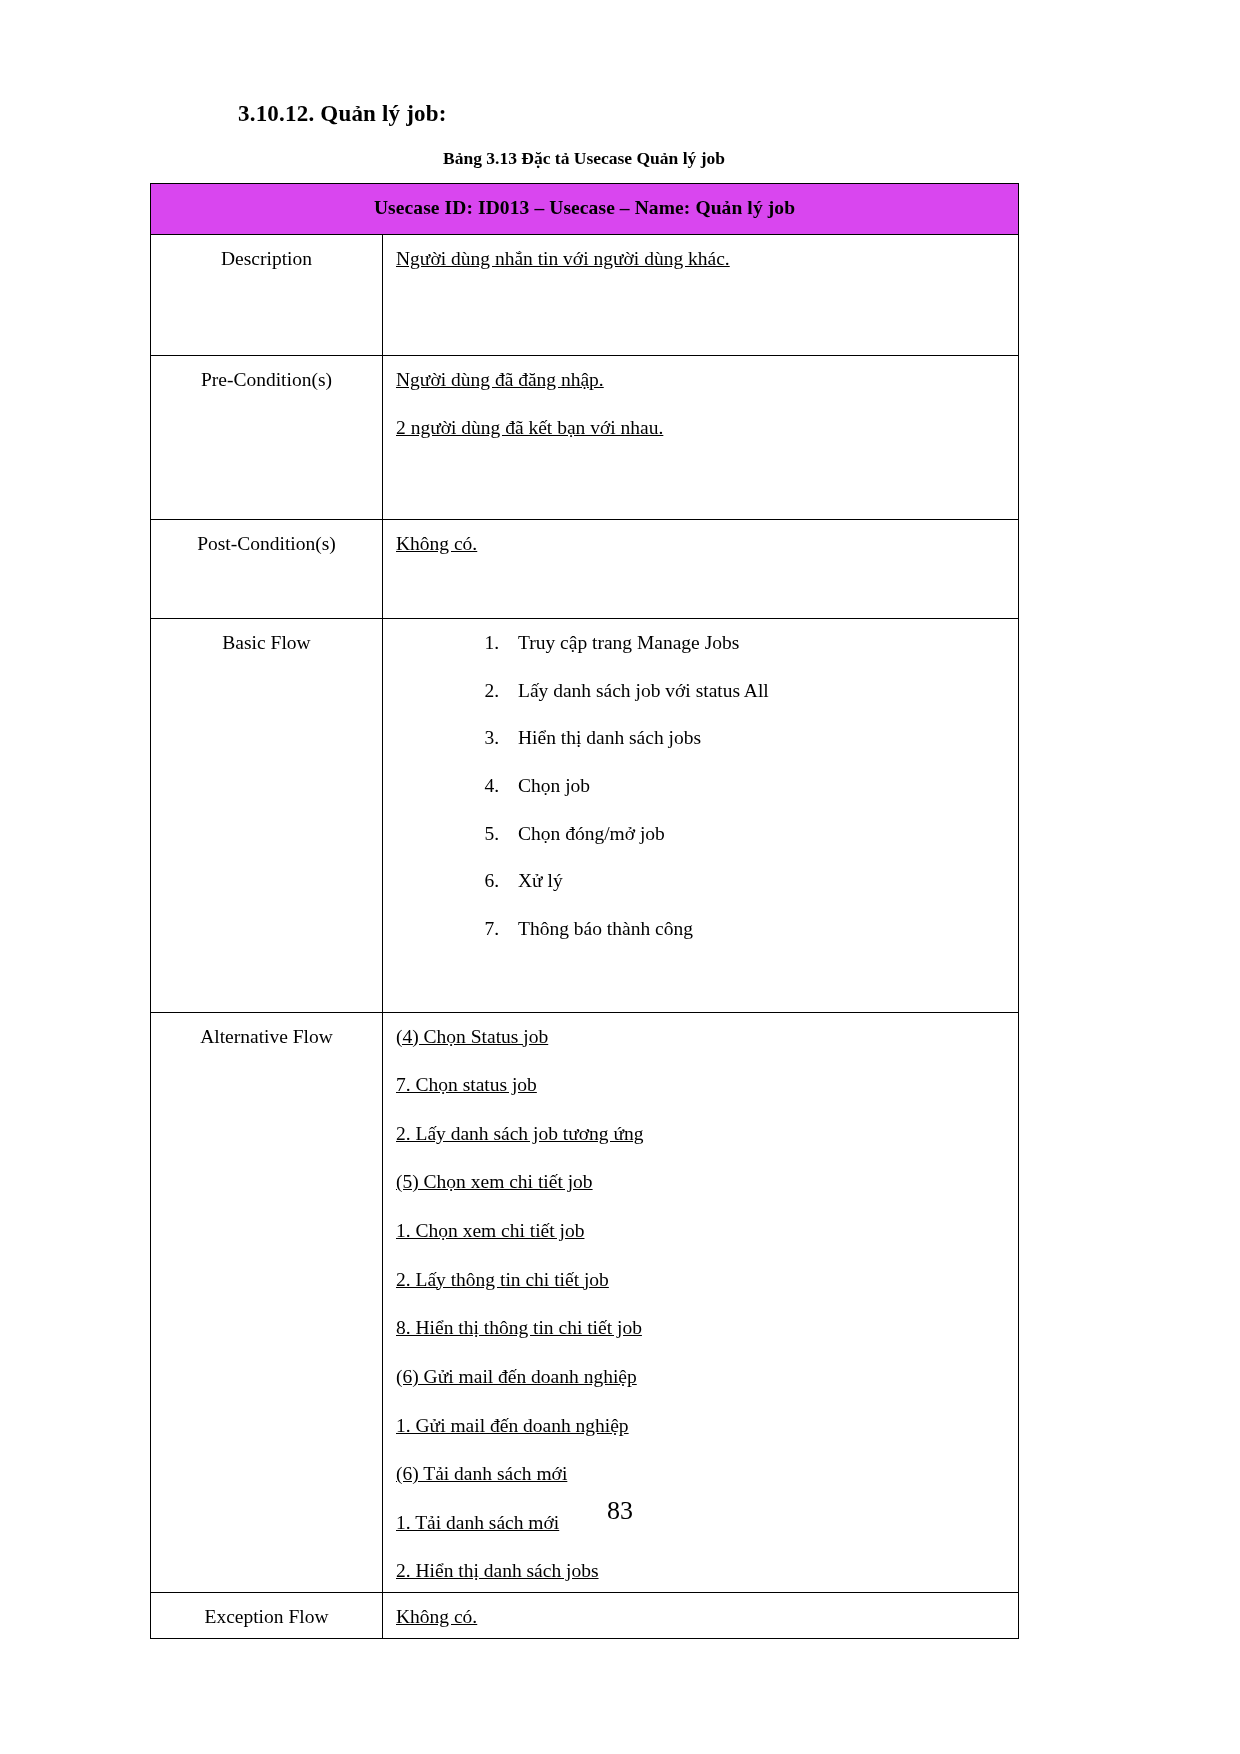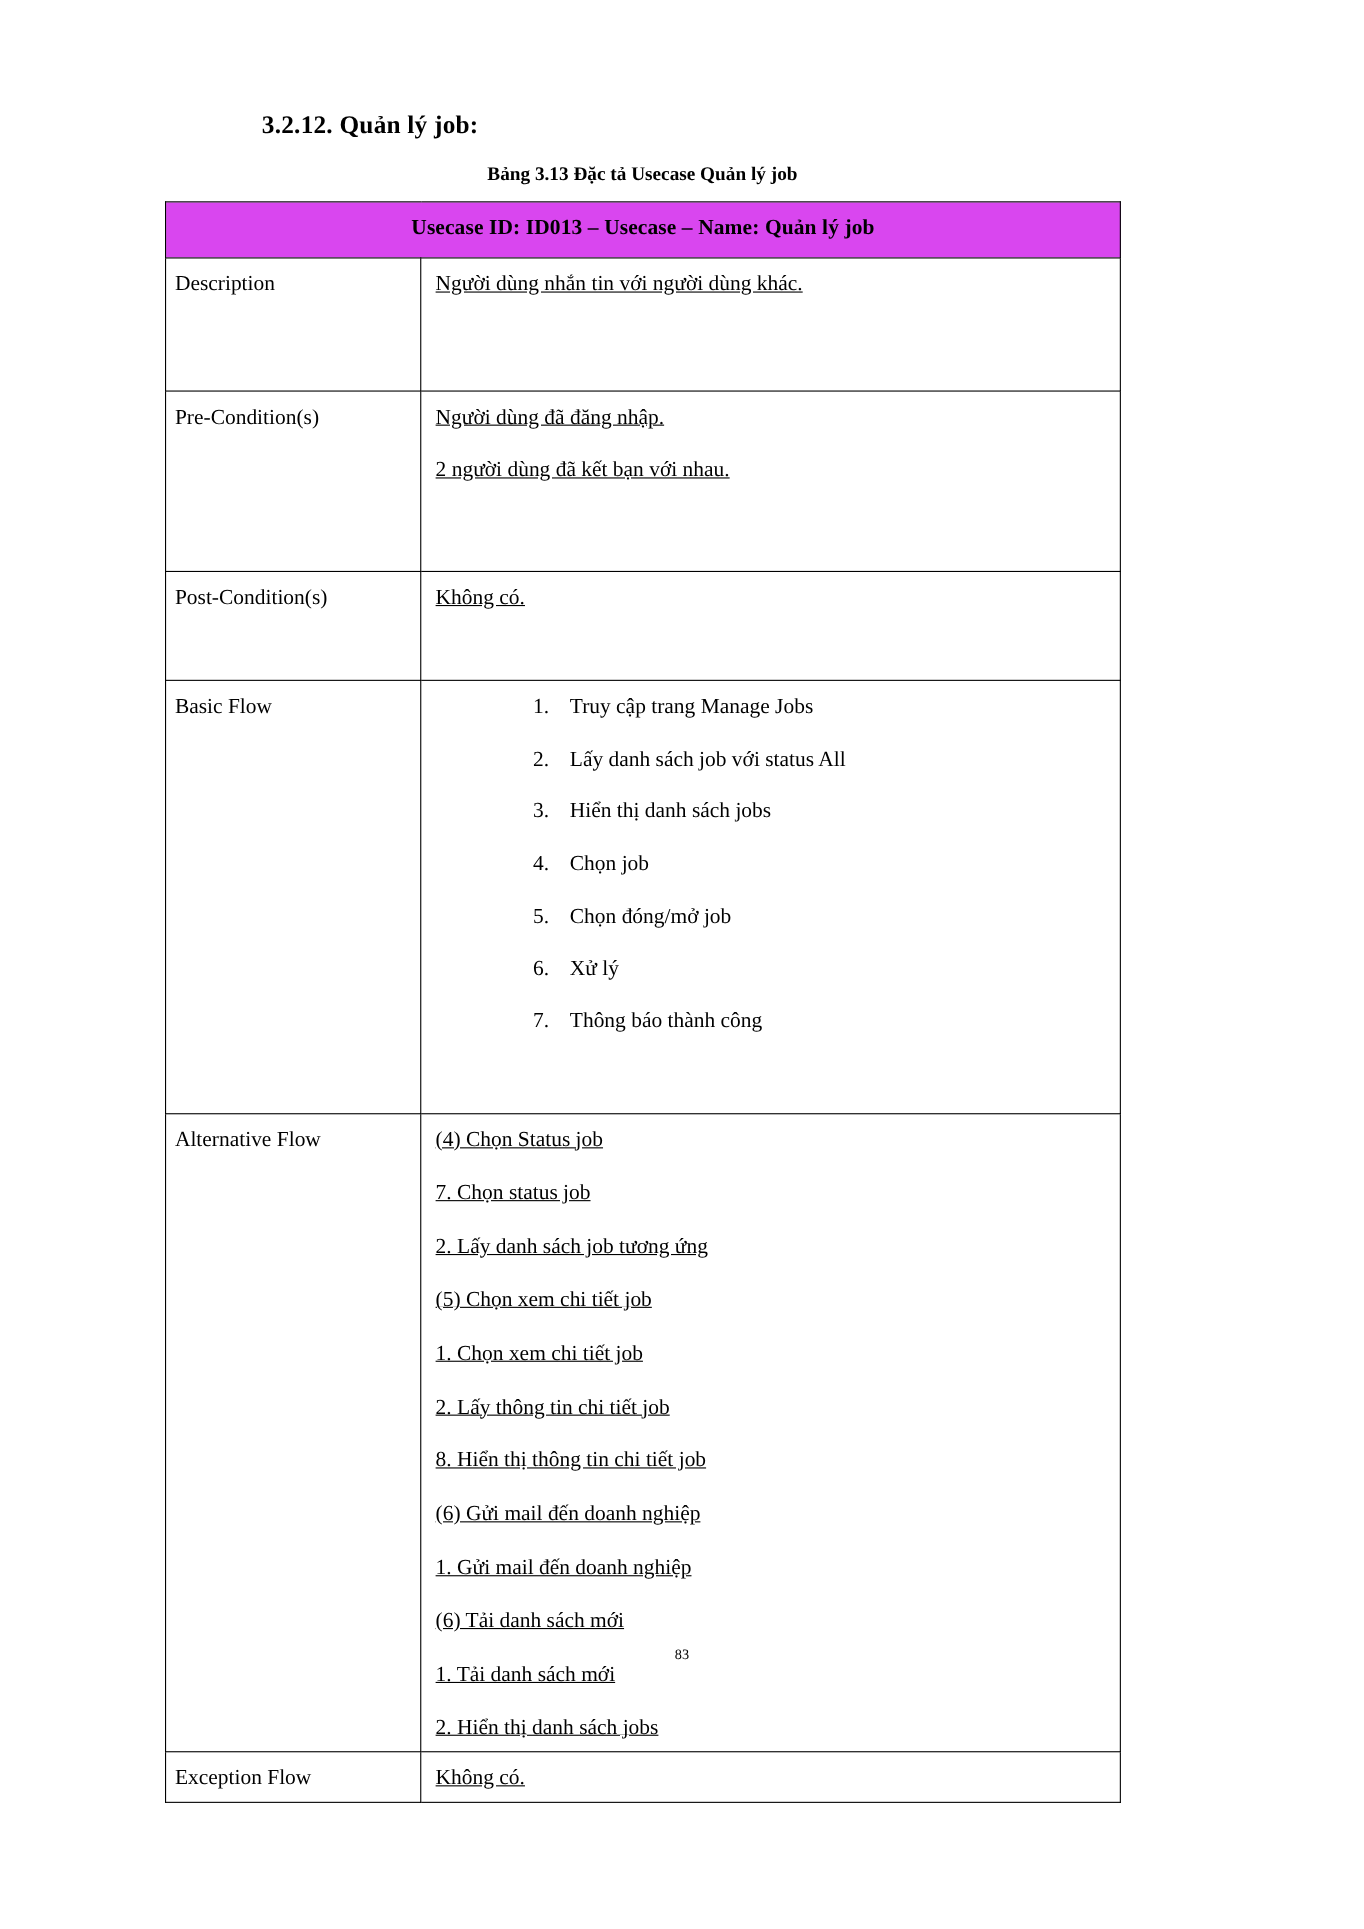--- a/index.html
+++ b/index.html
@@ -57,21 +57,21 @@
     background: #d946ef;
     text-align: center;
     font-weight: bold;
     font-size: 21px;
     padding-top: 9px !important;
     padding-bottom: 11px !important;
     letter-spacing: 0.1px;
   }
   .label-cell {
     width: 232px;
-    text-align: left;
+    text-align: center;
     padding-top: 9px !important;
   }
   .value-cell {
     padding-left: 13px !important;
     padding-top: 9px !important;
   }
   .value-cell p {
     margin: 0 0 18px 0;
     text-decoration: underline;
   }
@@ -100,29 +100,29 @@
   }
   .alt-list p:last-child {
     margin-bottom: 0;
   }
   .page-number {
     position: absolute;
     left: 0;
     top: 1496px;
     width: 1240px;
     text-align: center;
-    font-size: 13px;
+    font-size: 26px;
   }
 </style>
 </head>
 <body>
 
 <div class="page">
 
-  <div class="section-heading">3.2.12. Quản lý job:</div>
+  <div class="section-heading">3.10.12. Quản lý job:</div>
 
   <div class="table-caption">Bảng 3.13 Đặc tả Usecase Quản lý job</div>
 
   <table class="usecase">
     <colgroup>
       <col style="width:232px">
       <col style="width:636px">
     </colgroup>
     <tbody>
       <tr>

